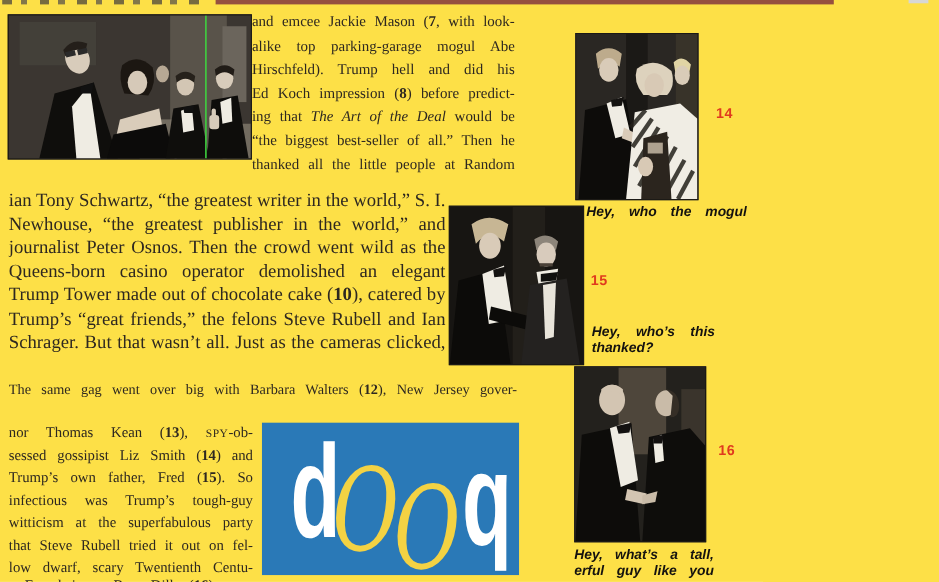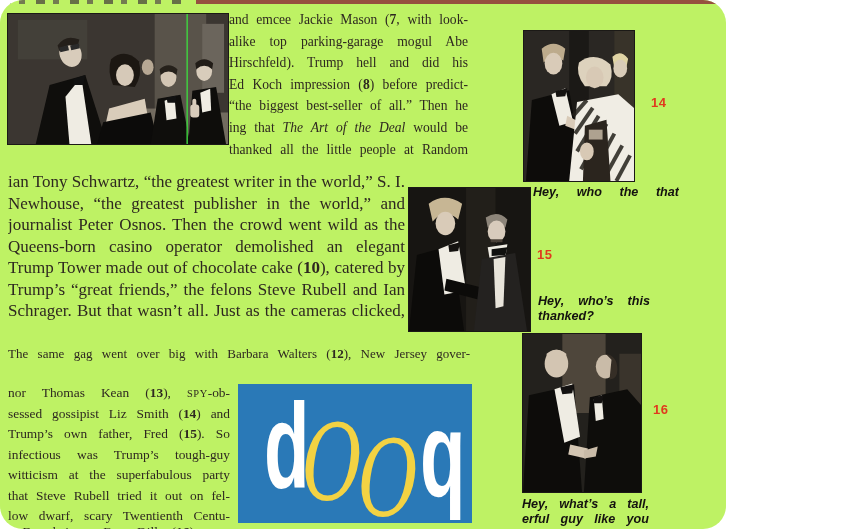--- a/index.html
+++ b/index.html
@@ -1,17 +1,17 @@
 <!DOCTYPE html>
 <html><head>
 <meta charset="utf-8">
 <style>
   html,body{margin:0;padding:0;background:#ffffff;}
-  #canvas{position:relative;width:726px;height:529px;background:#bef264;overflow:hidden;
-          font-family:"Liberation Serif",serif;border-radius:23px;}
+  #canvas{position:relative;width:854px;height:529px;background:#fde047;overflow:hidden;
+          font-family:"Liberation Serif",serif;}
 
   
   .frag-left{position:absolute;left:2px;top:0;width:186px;height:4px;
     background:repeating-linear-gradient(90deg,#4a443d 0 9px,transparent 9px 17px,#5a534a 17px 23px,transparent 23px 34px);
     opacity:.75;}
   .maroon-band{position:absolute;left:196px;top:0;width:562px;height:4px;background:#96503f;}
   .gray-dash{position:absolute;left:826px;top:0;width:18px;height:3px;background:#d7d7d5;}
 
   
   .photo{position:absolute;border:1px solid #1b1916;background:#2e2b27;box-sizing:border-box;}
@@ -106,22 +106,22 @@
 
       <rect x="180" y="0" width="1.6" height="132" fill="#3fd23f" opacity=".9"></rect>
     </svg>
   </div>
 
   <div class="tblock" id="blk-b1">
       <div class="bl j">and emcee Jackie Mason (<b>7</b>, with look-</div>
       <div class="bl j">alike top parking-garage mogul Abe</div>
       <div class="bl j">Hirschfeld). Trump hell and did his</div>
       <div class="bl j">Ed Koch impression (<b>8</b>) before predict-</div>
+      <div class="bl j">ing that <i>The Art of the Deal</i> would be</div>
       <div class="bl j">“the biggest best-seller of all.” Then he</div>
-      <div class="bl j">ing that <i>The Art of the Deal</i> would be</div>
       <div class="bl j">thanked all the little people at Random</div>
     </div>
   <div class="tblock" id="blk-b3">
       <div class="bl j">ian Tony Schwartz, “the greatest writer in the world,” S. I.</div>
       <div class="bl j">Newhouse, “the greatest publisher in the world,” and former</div>
       <div class="bl j">journalist Peter Osnos. Then the crowd went wild as the</div>
       <div class="bl j">Queens-born casino operator demolished an elegant model of</div>
       <div class="bl j">Trump Tower made out of chocolate cake (<b>10</b>), catered by</div>
       <div class="bl j">Trump’s “great friends,” the felons Steve Rubell and Ian</div>
       <div class="bl j">Schrager. But that wasn’t all. Just as the cameras clicked,</div>
@@ -170,21 +170,21 @@
       <polygon points="62,96 84,90 88,152 60,152" fill="#2b251e"></polygon>
       <rect x="66" y="100" width="14" height="10" fill="#cfc2ad" opacity=".8"></rect>
       <ellipse cx="64" cy="122" rx="7" ry="9" fill="#d8c9b5"></ellipse>
 
       <path d="M90,26 Q98,18 106,28 L104,38 Q97,30 92,38Z" fill="#e0d4a4"></path>
       <ellipse cx="98" cy="38" rx="7" ry="9" fill="#d9ccb8"></ellipse>
     </svg>
   </div>
   <div class="fig-num" id="num-14">14</div>
   <div class="caption" id="cap-14">
-      <div class="cl j">Hey, who the that</div>
+      <div class="cl j">Hey, who the mogul</div>
     </div>
 
   <div class="photo" id="photo-15">
     <svg viewBox="0 0 123 145" preserveAspectRatio="none">
       <rect width="123" height="145" fill="#171512"></rect>
       <rect x="58" y="0" width="30" height="145" fill="#221f1a"></rect>
 
       <path d="M20,16 Q36,4 54,16 L50,32 Q36,20 24,34Z" fill="#c7b694"></path>
       <ellipse cx="37" cy="36" rx="10" ry="12" fill="#d9cbb8"></ellipse>
       <polygon points="0,145 8,68 44,58 56,145" fill="#0c0b09"></polygon>

